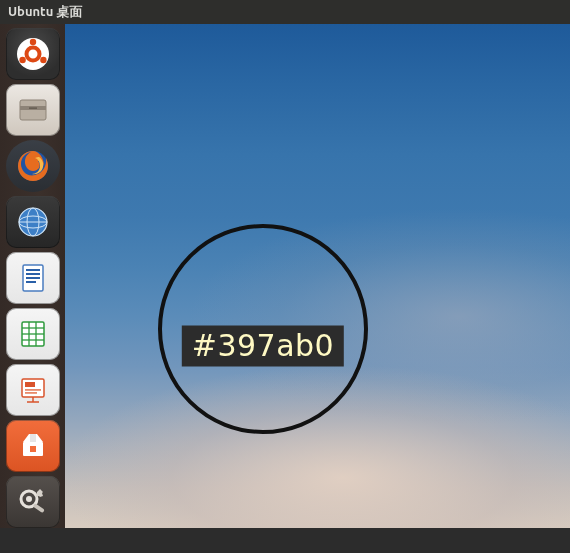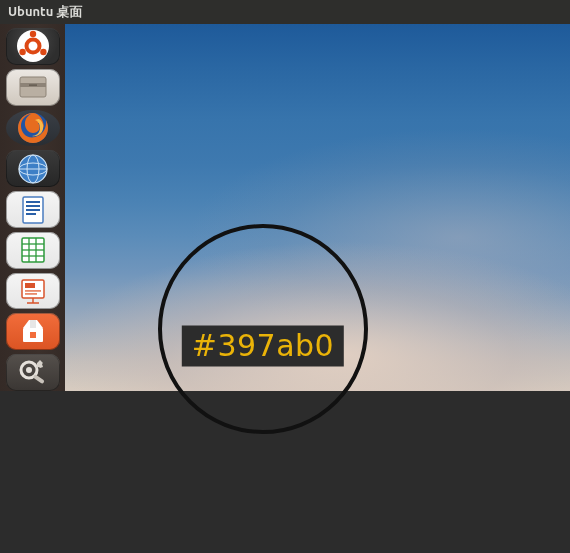--- a/index.html
+++ b/index.html
@@ -7,21 +7,21 @@
     padding: 0;
     width: 570px;
     height: 553px;
     overflow: hidden;
     font-family: "Ubuntu", "Liberation Sans", sans-serif;
     background: #2c2c2c;
   }
   .screen {
     position: relative;
     width: 570px;
-    height: 391px;
+    height: 528px;
   }
   
   .top-panel {
     position: absolute;
     top: 0;
     left: 0;
     right: 0;
     height: 24px;
     background: #2e2e2c;
     color: #dcdcd8;
@@ -110,21 +110,21 @@
     border: 4px solid #111;
     border-radius: 50%;
     box-sizing: border-box;
   }
   .picker-label {
     position: absolute;
     left: 50%;
     top: 58%;
     transform: translate(-50%, -50%);
     background: #2c2c2c;
-    color: #eab308;
+    color: #fef9c3;
     font-size: 30px;
     font-weight: 400;
     font-family: "DejaVu Sans", "Liberation Sans", sans-serif;
     padding: 2px 10px 4px 10px;
     letter-spacing: 0.5px;
     white-space: nowrap;
   }
 </style>
 </head>
 <body>

